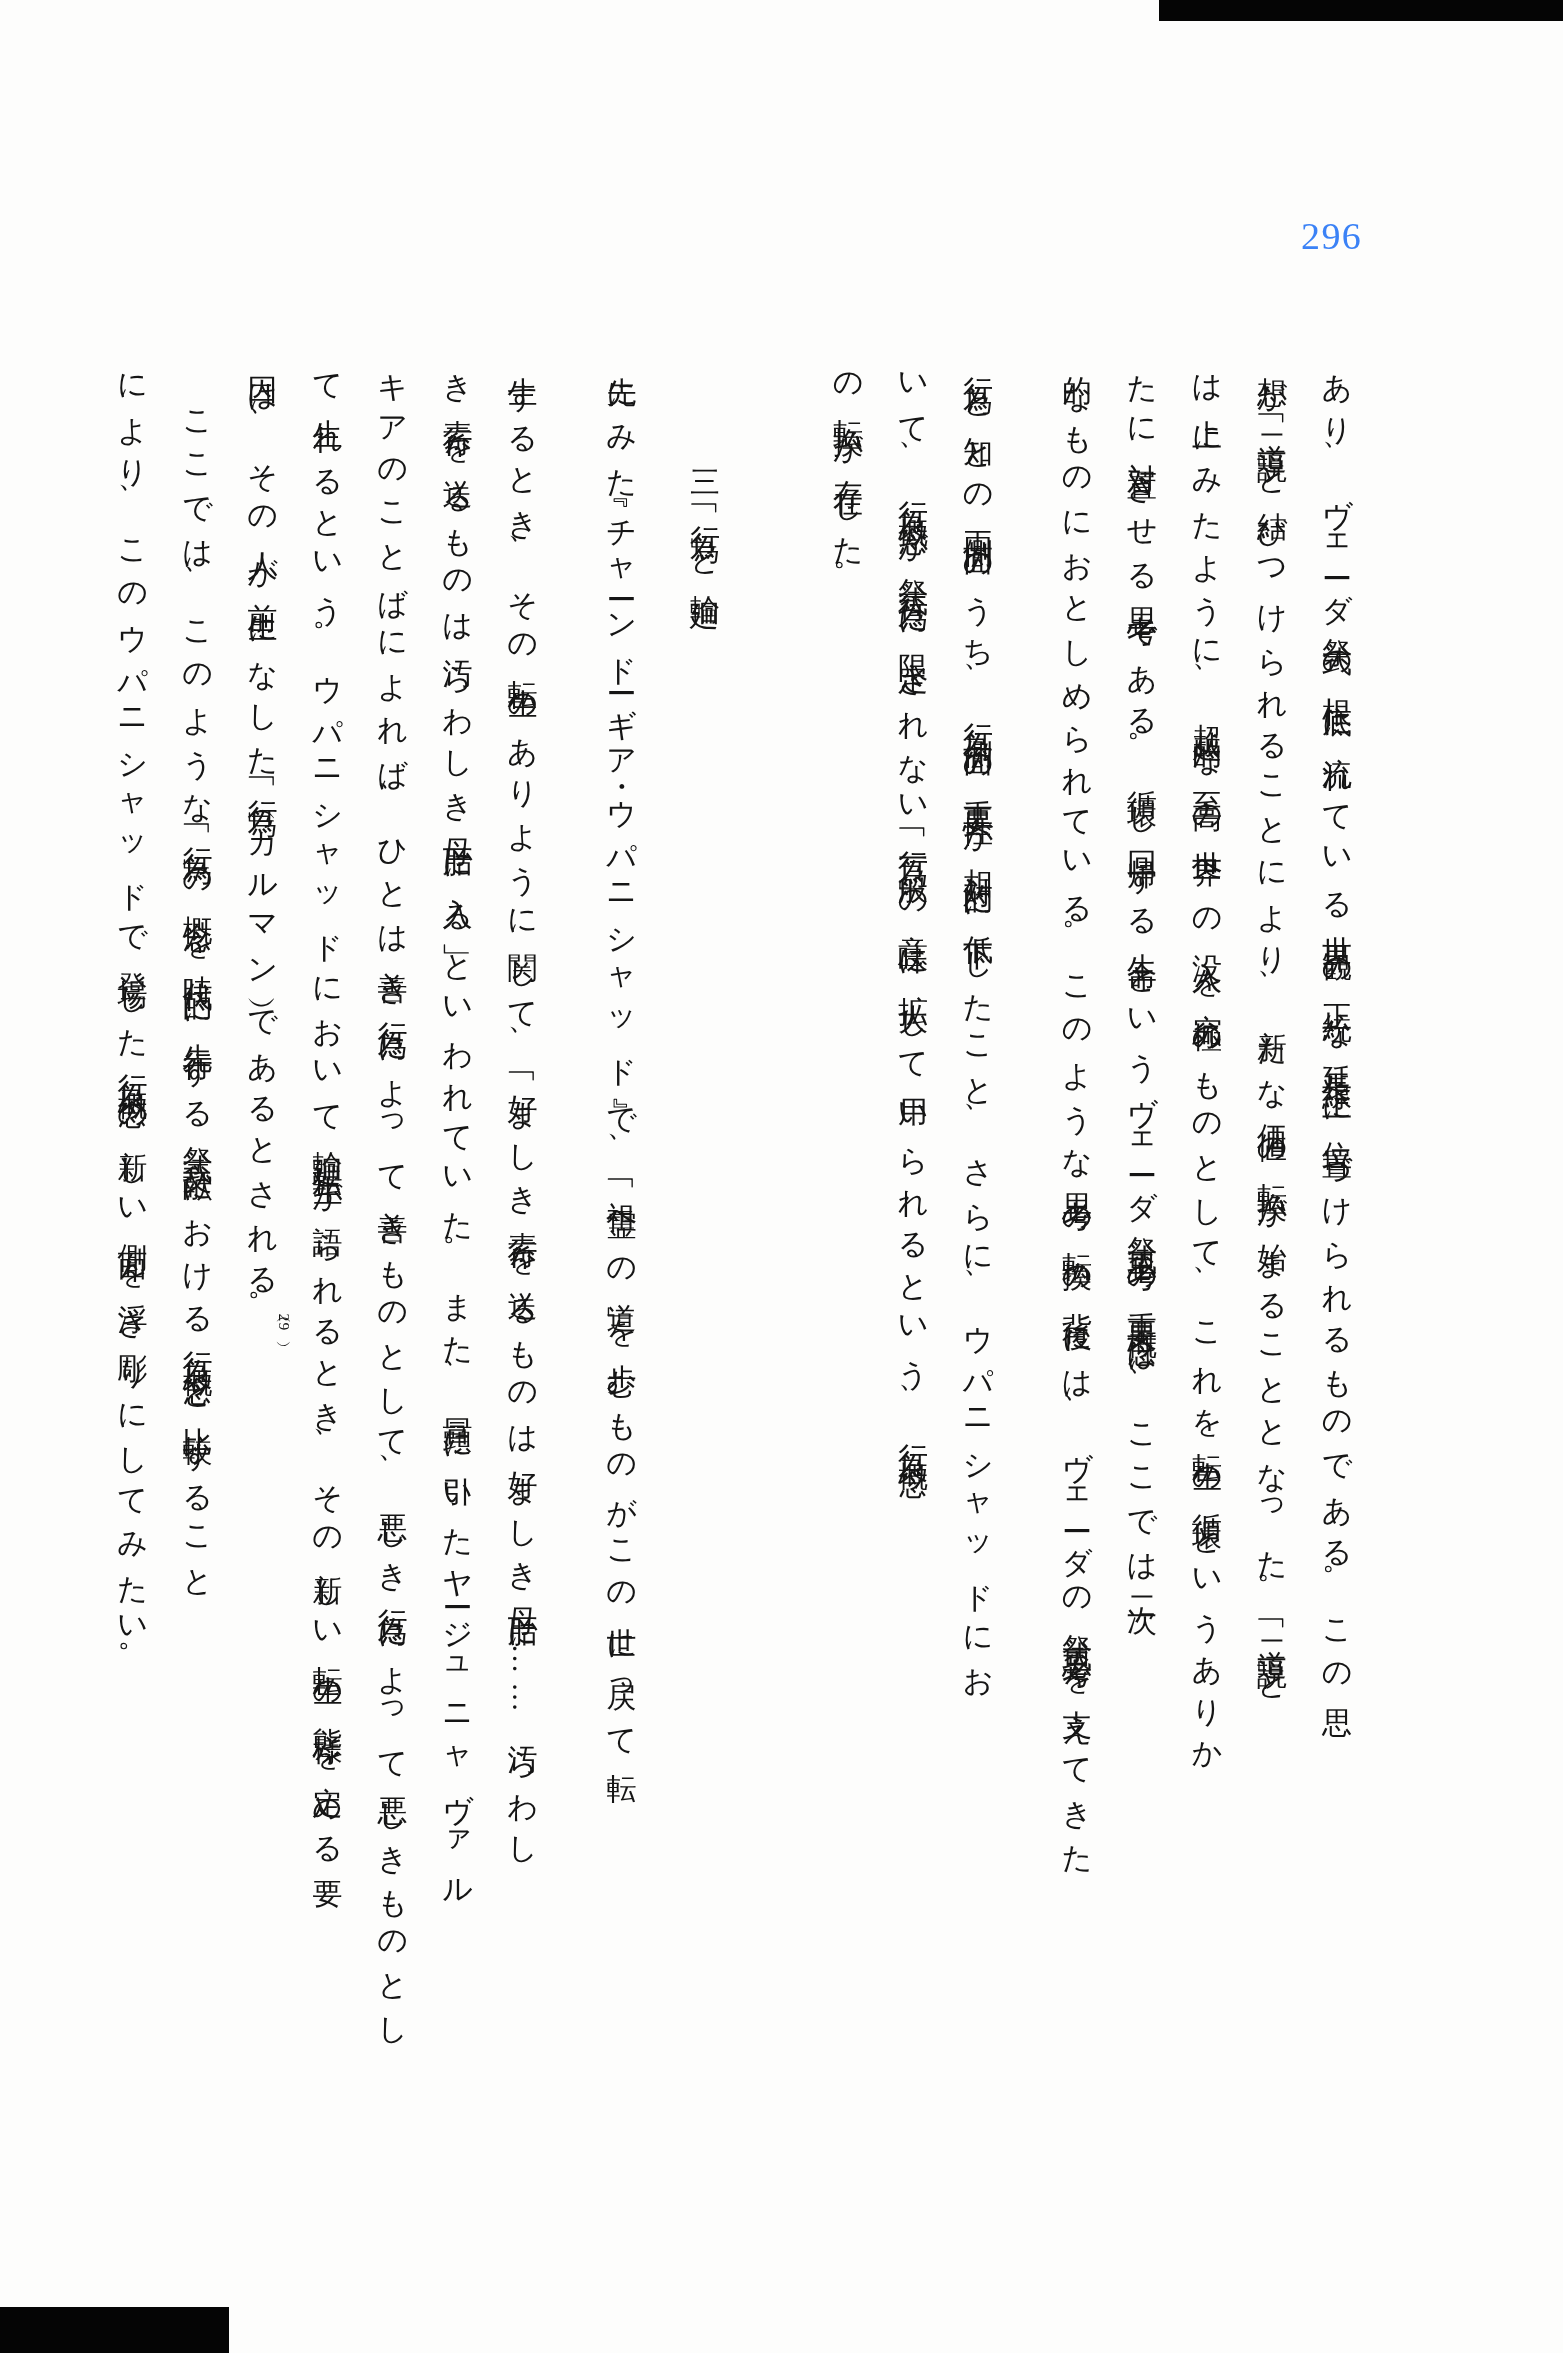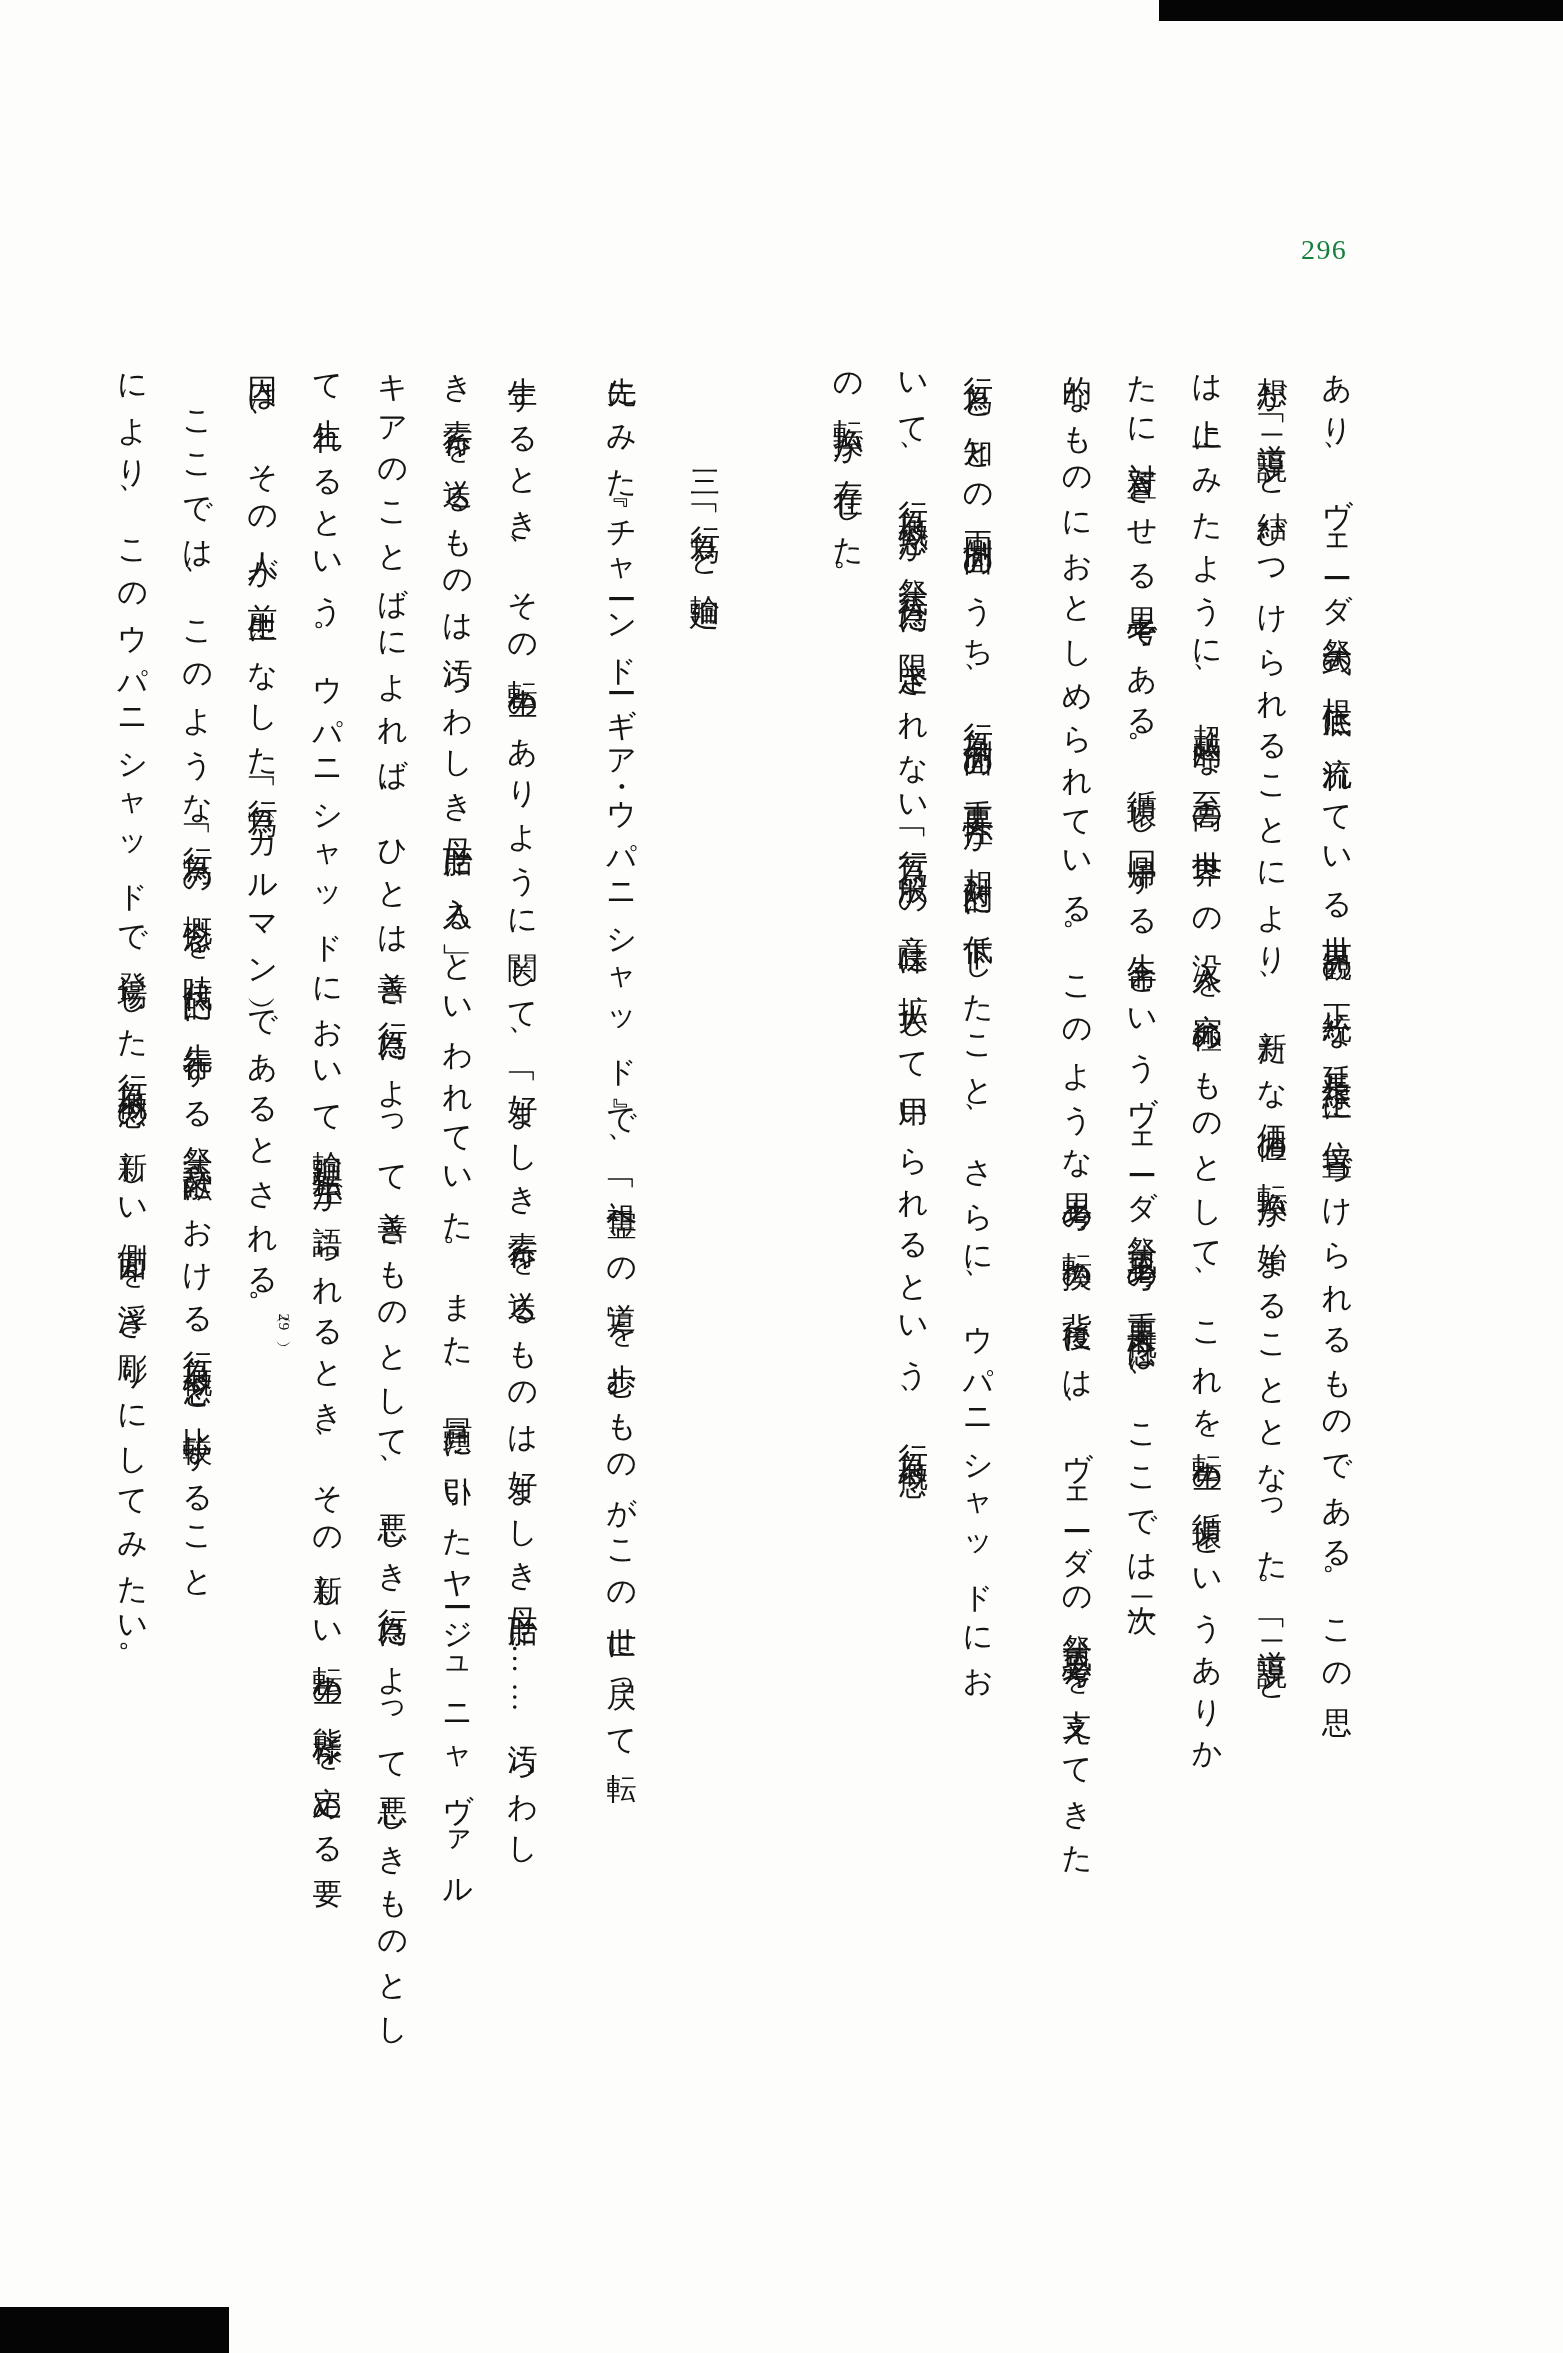--- a/index.html
+++ b/index.html
@@ -28,25 +28,25 @@
   .artifact-bottom {
     position: absolute;
     left: 0;
     top: 2307px;
     width: 229px;
     height: 47px;
     background: #050505;
   }
   .page-number {
     position: absolute;
-    top: 234px;
+    top: 214px;
     left: 1301px;
-    font-size: 28px;
+    font-size: 38px;
     letter-spacing: 1.4px;
-    color: #15803d;
+    color: #3b82f6;
   }
   
   .body-text {
     position: absolute;
     top: 353px;
     right: 193px;
     writing-mode: vertical-rl;
     text-orientation: mixed;
     font-size: 30px;
     line-height: 65px;

